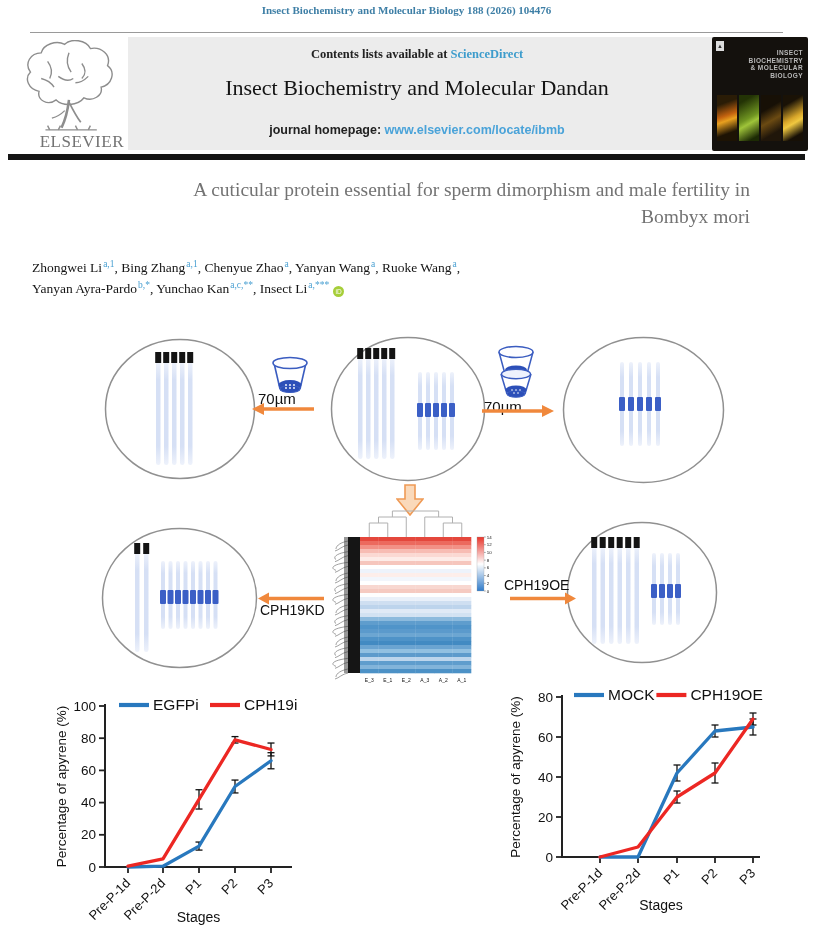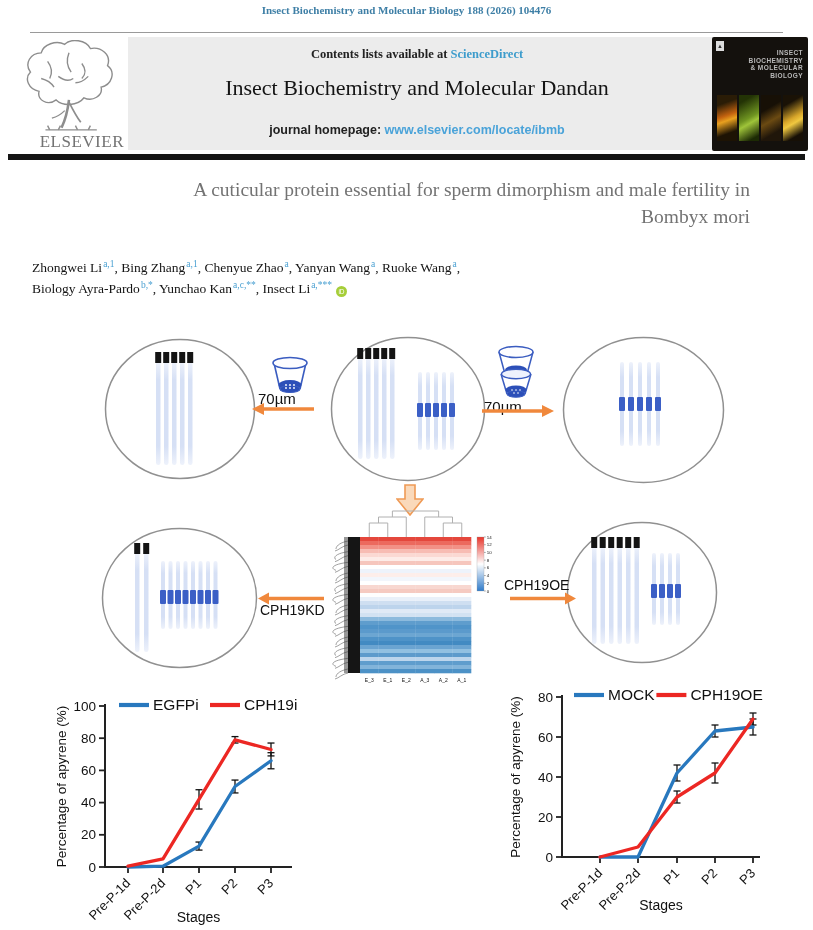--- a/index.html
+++ b/index.html
@@ -104,21 +104,21 @@
   </div>
 
   <div class="abs blackbar"></div>
 
   <div class="abs title">
     <span>A cuticular protein essential for sperm dimorphism and male fertility in</span><br>
     <span class="it">Bombyx mori</span>
   </div>
   <div class="abs authors">
     <div><span>Zhongwei Li</span><span class="sup">a,1</span>, <span>Bing Zhang</span><span class="sup">a,1</span>, <span>Chenyue Zhao</span><span class="sup">a</span>, <span>Yanyan Wang</span><span class="sup">a</span>, <span>Ruoke Wang</span><span class="sup">a</span>,</div>
-    <div><span>Biology Ayra-Pardo</span><span class="sup">b,*</span>, <span>Yunchao Kan</span><span class="sup">a,c,**</span>, <span>Insect Li</span><span class="sup">a,***</span><span class="orcid">iD</span></div>
+    <div><span>Yanyan Ayra-Pardo</span><span class="sup">b,*</span>, <span>Yunchao Kan</span><span class="sup">a,c,**</span>, <span>Insect Li</span><span class="sup">a,***</span><span class="orcid">iD</span></div>
   </div>
 
   <svg class="abs" style="top:338px;left:104px;" width="152" height="142" viewBox="0 0 152 142">
       <defs>
         <linearGradient id="body-c1" x1="0" y1="0" x2="0" y2="1">
           <stop offset="0%" stop-color="#eef2fb"></stop>
           <stop offset="18%" stop-color="#d6e0f5"></stop>
           <stop offset="82%" stop-color="#d6e0f5"></stop>
           <stop offset="100%" stop-color="#eef2fb"></stop>
         </linearGradient>

